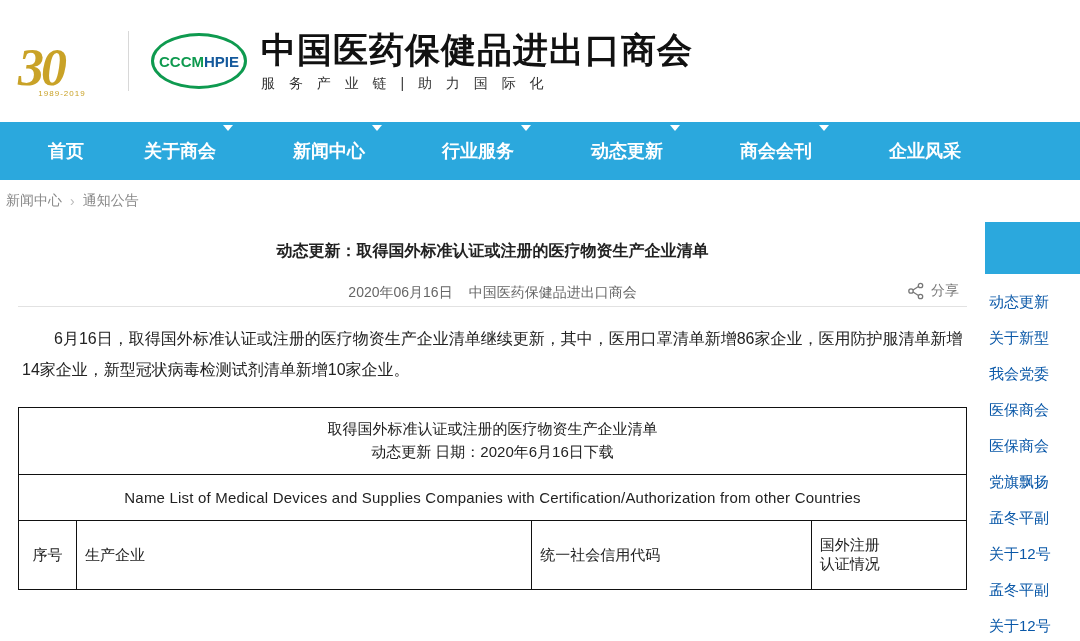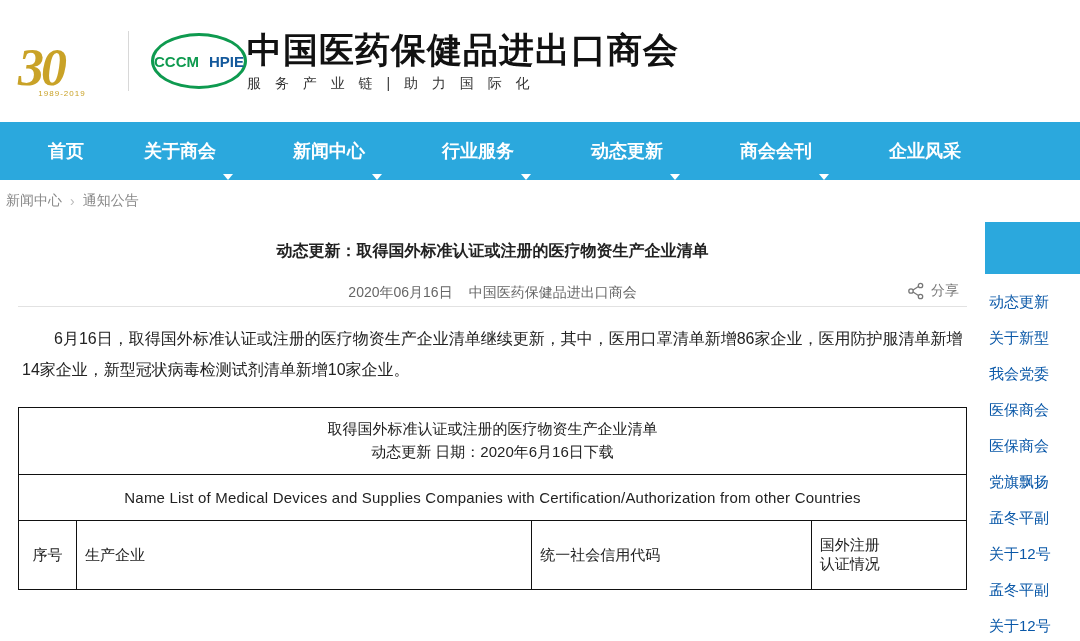--- a/index.html
+++ b/index.html
@@ -60,22 +60,23 @@
     margin: 0 22px 0 18px;
     flex: none;
   }
   .cccm-mark {
     width: 96px;
     height: 56px;
     border: 3px solid #0e9a4f;
     border-radius: 48px / 28px;
     display: flex;
     align-items: center;
-    justify-content: space-between;
+    justify-content: center;
     flex: none;
+    margin-right: 14px;
     box-sizing: border-box;
   }
   .cccm-mark span {
     font-size: 15px;
     font-weight: bold;
     color: #0e9a4f;
     letter-spacing: 0px;
   }
   .cccm-mark span.blue {
     color: #14599c;
@@ -108,21 +109,21 @@
     color: #fff;
   }
   .nav-item {
     font-size: 18px;
     font-weight: bold;
     color: #ffffff;
     padding: 0 30px;
     line-height: 58px;
     white-space: nowrap;
     display: flex;
-    align-items: flex-end;
+    align-items: flex-start;
     gap: 7px;
     cursor: pointer;
   }
   .nav-item:first-child { padding-left: 48px; }
   .caret {
     width: 0;
     height: 0;
     border-left: 5px solid transparent;
     border-right: 5px solid transparent;
     border-top: 6px solid #ffffff;

